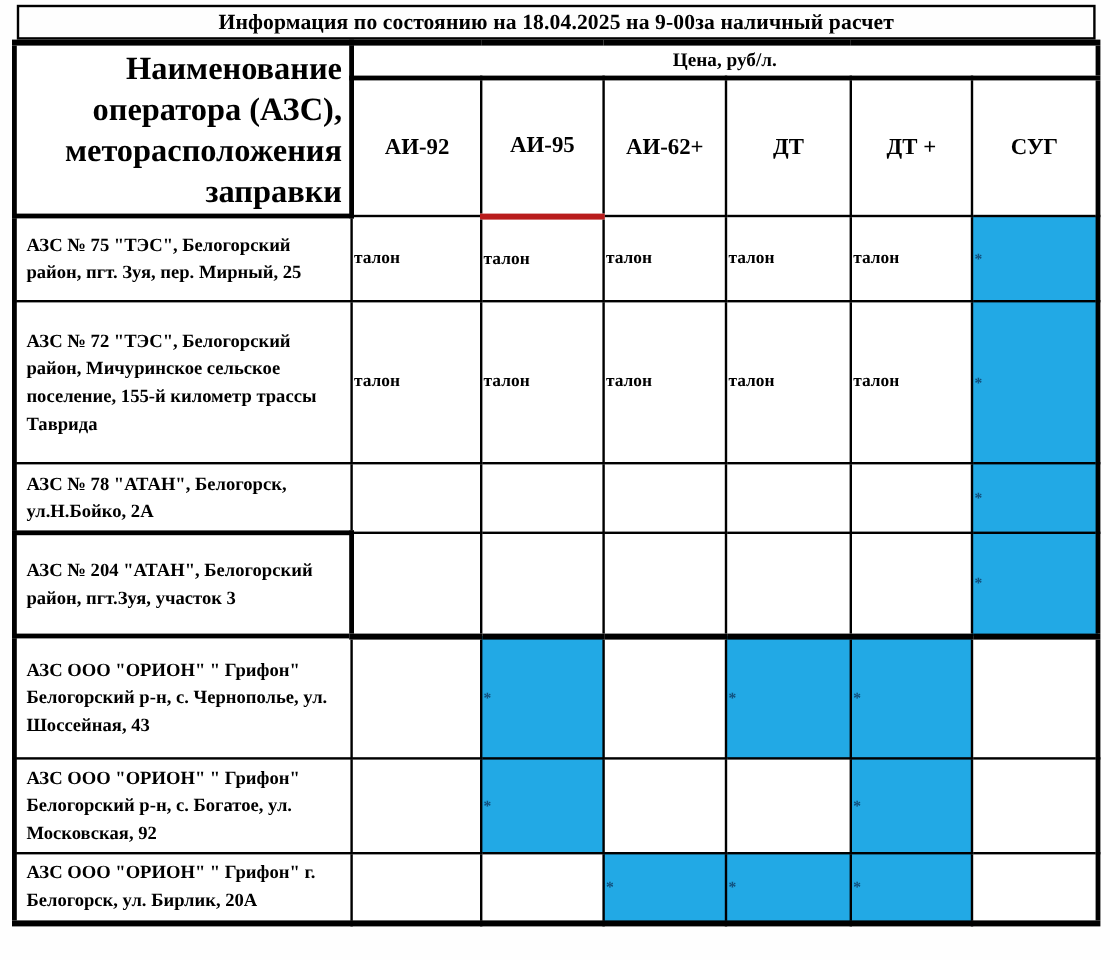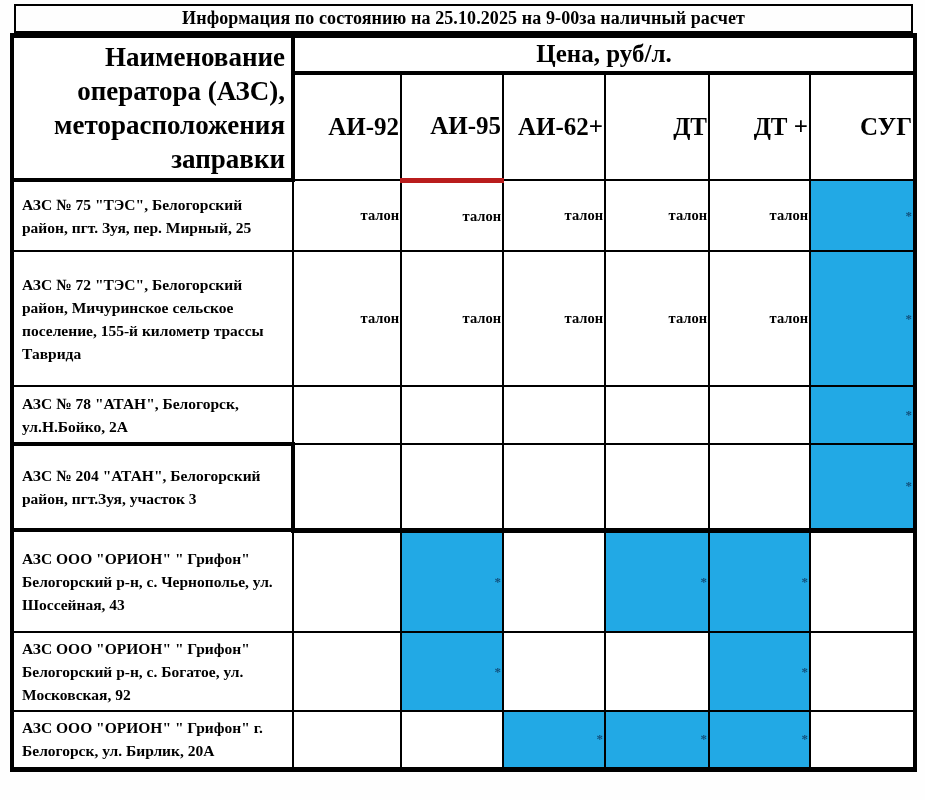--- a/index.html
+++ b/index.html
@@ -50,64 +50,64 @@
   th.name-h {
     border: 4px solid #000;
     font-size: 27px;
     line-height: 34px;
     text-align: right;
     vertical-align: middle;
     padding: 2px 6px;
   }
   th.price-h {
     height: 26px;
-    font-size: 25px;
+    font-size: 16px;
     text-align: center;
     vertical-align: middle;
     border-bottom: 4px solid #000;
   }
   th.fuel {
     height: 100px;
-    font-size: 25px;
-    text-align: right;
+    font-size: 19px;
+    text-align: center;
     vertical-align: middle;
   }
   th.fuel.ai95 {
     border-bottom: 5px solid #b91c1c;
   }
   td.name {
     font-size: 15.5px;
     line-height: 23px;
     text-align: left;
     vertical-align: middle;
     padding: 4px 4px 4px 8px;
   }
   td.name.thick {
     border: 4px solid #000;
   }
   td.val {
-    text-align: right;
+    text-align: left;
     vertical-align: middle;
     font-size: 14.5px;
   }
   tr.r1 td { height: 71px; }
   tr.r2 td { height: 135px; }
   tr.r3 td { height: 58px; }
   tr.r4 td { height: 86px; }
   tr.r5 td { height: 102px; }
   tr.r6 td { height: 72px; }
   tr.r7 td { height: 58px; }
   tr.sep td { border-bottom: 5px solid #000; }
 </style>
 </head>
 <body>
 
 <div class="page">
 
-  <div class="title-bar">Информация по состоянию на 25.10.2025 на 9-00за наличный расчет</div>
+  <div class="title-bar">Информация по состоянию на 18.04.2025 на 9-00за наличный расчет</div>
 
   <table class="price-table">
     <colgroup>
       <col style="width:281px">
       <col style="width:108px">
       <col style="width:102px">
       <col style="width:102px">
       <col style="width:104px">
       <col style="width:101px">
       <col style="width:105px">

